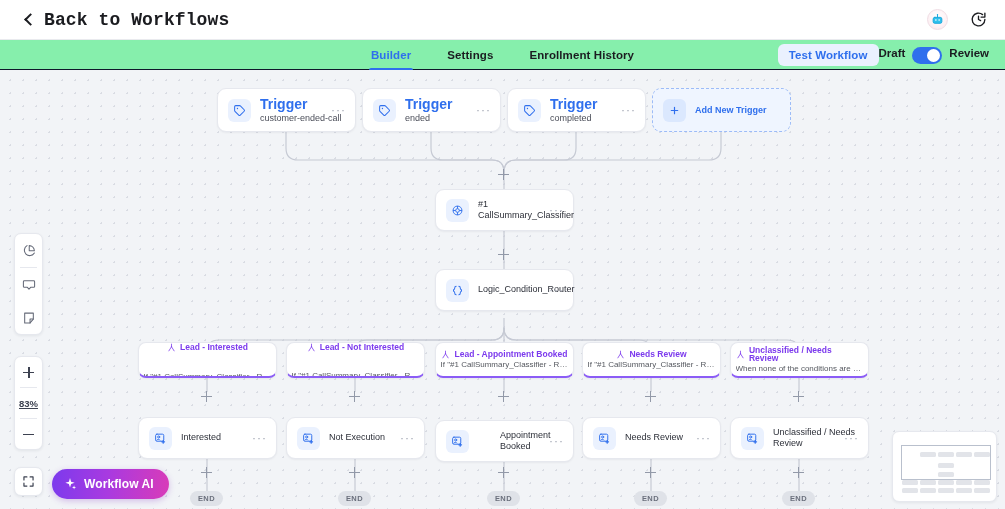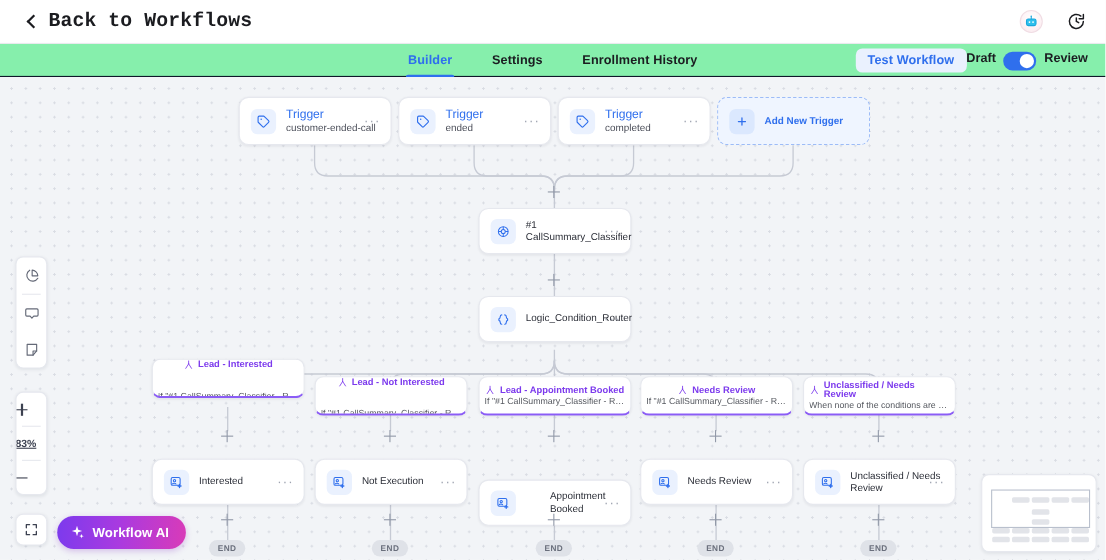--- a/index.html
+++ b/index.html
@@ -97,21 +97,21 @@
   }
   .ic-box {
     width: 23px; height: 23px; border-radius: 6px; background: #eaf1fe;
     display: flex; align-items: center; justify-content: center; flex: none;
   }
   .ic-box svg { width: 13px; height: 13px; }
 
   
   .trigger-node { width: 139px; height: 44px; padding: 0 10px; gap: 9px; }
   .trig-txt { display: flex; flex-direction: column; gap: 1px; min-width:0; }
-  .trig-kind { font-size: 11px; font-weight: 400; color: #2f6fed; line-height: 1.15; }
+  .trig-kind { font-size: 14px; font-weight: 700; color: #2f6fed; line-height: 1.15; }
   .trig-sub { font-size: 9px; color: #4b4e59; line-height: 1.2;
     white-space: nowrap; overflow: hidden; text-overflow: ellipsis; }
 
   .add-trigger {
     position: absolute; width: 139px; height: 44px; border: 1.3px dashed #9dbcf7;
     background: #eff5ff; border-radius: 9px; display: flex; align-items: center;
     padding: 0 10px; gap: 9px; cursor: pointer;
   }
   .plus-box { width: 23px; height: 23px; border-radius: 6px; background: #dbe8fe;
     display:flex; align-items:center; justify-content:center; flex:none; }
@@ -161,21 +161,21 @@
     display: flex; flex-direction: column; align-items: center; overflow: hidden;
   }
   .tool-btn {
     width: 29px; height: 33px; display: flex; align-items: center; justify-content: center;
     cursor: pointer; color: #656a78;
   }
   .tool-btn svg { width: 14px; height: 14px; display: block; }
   .tool-div { width: 17px; height: 1px; background: #e6e8ee; }
   .zoom-card { top: 286px; }
   .zoom-btn { width: 29px; height: 30px; display:flex; align-items:center;
-    justify-content:flex-start; cursor: pointer; color:#3c4150;text-decoration:underline; }
+    justify-content:center; cursor: pointer; color:#3c4150;text-decoration:underline; }
   .zoom-val { font-size: 9.5px; font-weight: 700; color: #3c4150; }
   .zoom-sign { position: relative; width: 11px; height: 11px; }
   .zoom-sign .h { position:absolute; left:0; top:5px; width:11px; height:1.5px; background:#3c4150; }
   .zoom-sign .v { position:absolute; top:0; left:5px; width:1.5px; height:11px; background:#3c4150; }
   .fs-card { top: 397px; height: 29px; justify-content: center; }
   .fs-card svg { width: 13px; height: 13px; color: #3c4150; }
 
   .wf-ai-btn {
     position: absolute; left: 52px; top: 399px; height: 30px; padding: 0 15px 0 11px;
     border-radius: 16px; background: linear-gradient(95deg, #7c3aed 0%, #a93ae0 48%, #d93bb8 100%);
@@ -347,21 +347,21 @@
       <div class="ic-box">
         <svg viewBox="0 0 24 24" fill="none" stroke="#2f6fed" stroke-width="1.9" stroke-linecap="round" stroke-linejoin="round">
           <path d="M9.5 4.2c-2.4 0-2.6 1.6-2.6 3.3 0 1.9-.4 3-2.2 3.2v2.6c1.8.2 2.2 1.3 2.2 3.2 0 1.7.2 3.3 2.6 3.3"></path>
           <path d="M14.5 4.2c2.4 0 2.6 1.6 2.6 3.3 0 1.9.4 3 2.2 3.2v2.6c-1.8.2-2.2 1.3-2.2 3.2 0 1.7-.2 3.3-2.6 3.3"></path>
         </svg>
       </div>
       <span class="step-label">Logic_Condition_Router</span>
       <span class="dots">···</span>
     </div>
 
-    <div class="branch-card" style="left:138px; top:256px;gap:21px;">
+    <div class="branch-card" style="left:138px; top:272px;gap:21px;">
       <div class="branch-title">
         <svg class="branch-icon" viewBox="0 0 24 24" fill="none" stroke="#7c3aed" stroke-width="2.1" stroke-linecap="round">
           <path d="M12 3v7M12 10 5 21M12 10l7 11"></path>
         </svg>
         <span>Lead - Interested</span>
       </div>
       <span class="branch-cond">If "#1 CallSummary_Classifier - Respo...</span>
     </div>
     <div class="branch-card" style="left:286px; top:272px;gap:20px;">
       <div class="branch-title">
@@ -423,21 +423,21 @@
         <svg viewBox="0 0 24 24" fill="none" stroke="#2f6fed" stroke-width="1.8" stroke-linecap="round" stroke-linejoin="round">
           <rect x="3" y="4" width="15" height="13" rx="2.4"></rect>
           <circle cx="8.6" cy="9.2" r="1.9"></circle>
             <path d="M5.2 14.6c.7-1.6 5-1.6 5.7 0"></path>
           <path d="M17 15.6v5M14.5 18.1h5" stroke-width="2.2"></path>
         </svg>
       </div>
       <span class="step-label">Not Execution</span>
       <span class="dots">···</span>
     </div>
-    <div class="node step-node" style="left:435px; top:366px;gap:31px;">
+    <div class="node step-node" style="left:435px; top:350px;gap:31px;">
       <div class="ic-box">
         <svg viewBox="0 0 24 24" fill="none" stroke="#2f6fed" stroke-width="1.8" stroke-linecap="round" stroke-linejoin="round">
           <rect x="3" y="4" width="15" height="13" rx="2.4"></rect>
           <circle cx="8.6" cy="9.2" r="1.9"></circle>
             <path d="M5.2 14.6c.7-1.6 5-1.6 5.7 0"></path>
           <path d="M17 15.6v5M14.5 18.1h5" stroke-width="2.2"></path>
         </svg>
       </div>
       <span class="step-label">Appointment Booked</span>
       <span class="dots">···</span>

